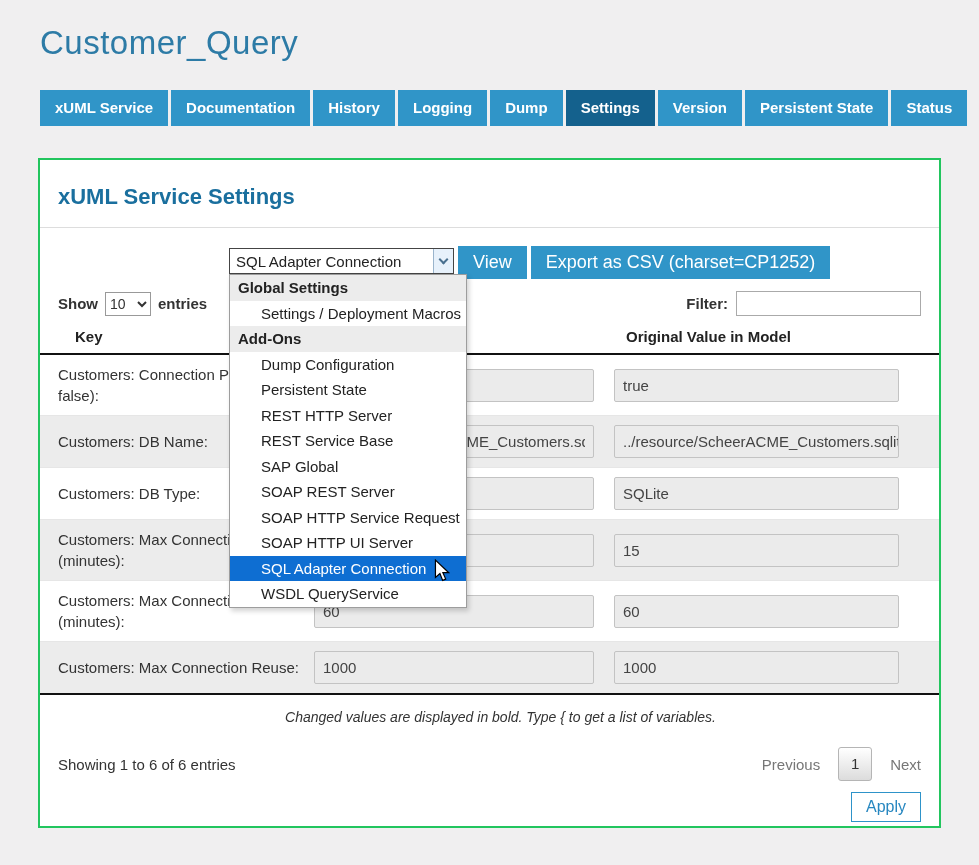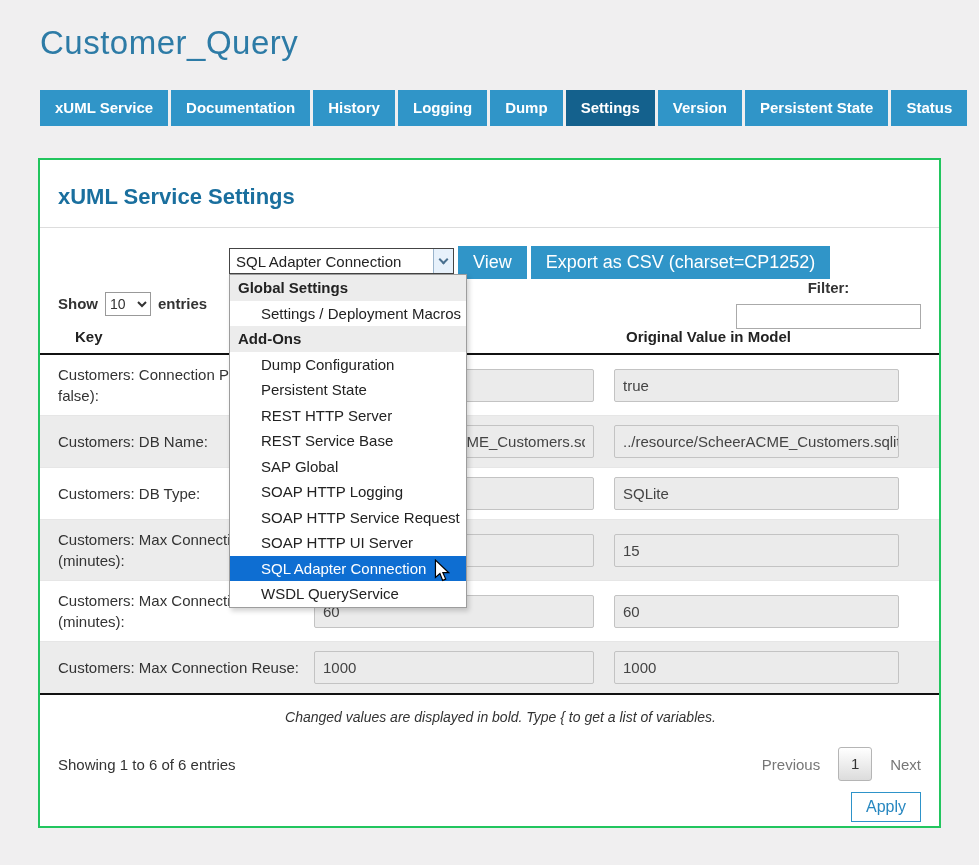--- a/index.html
+++ b/index.html
@@ -93,21 +93,21 @@
   .controls {
     margin: 12px 18px 0 18px; height: 25px;
     display: flex; align-items: center; justify-content: space-between;
     font-size: 15px; font-weight: 600; color: #333;
   }
   .length-ctl { display: flex; align-items: center; gap: 7px; }
   .length-select {
     font-family: inherit; font-size: 14px; color: #333;
     width: 46px; height: 24px; border: 1px solid #999; background: #fff;
   }
-  .filter-ctl { display: flex; align-items: center; gap: 8px; flex-direction: column; }
+  .filter-ctl { display: flex; align-items: center; gap: 8px; }
   .filter-input {
     width: 185px; height: 25px; border: 1px solid #aaa; background: #fff;
     font-family: inherit; font-size: 14px; padding: 0 6px;
   }
 
   
   .tbl { margin-top: 12px; }
   .tbl-header {
     display: flex; align-items: flex-end;
     padding-bottom: 8px; border-bottom: 2px solid #111;
@@ -196,21 +196,21 @@
 
         <div class="dropdown-panel">
           <div class="dd-item dd-group">Global Settings</div>
           <div class="dd-item">Settings / Deployment Macros</div>
           <div class="dd-item dd-group">Add-Ons</div>
           <div class="dd-item">Dump Configuration</div>
           <div class="dd-item">Persistent State</div>
           <div class="dd-item">REST HTTP Server</div>
           <div class="dd-item">REST Service Base</div>
           <div class="dd-item">SAP Global</div>
-          <div class="dd-item">SOAP HTTP Logging</div>
+          <div class="dd-item">SOAP REST Server</div>
           <div class="dd-item">SOAP HTTP Service Request</div>
           <div class="dd-item">SOAP HTTP UI Server</div>
           <div class="dd-item dd-selected">SQL Adapter Connection</div>
           <div class="dd-item">WSDL QueryService</div>
           <svg class="cursor-icon" width="16" height="24" viewBox="0 0 14 22">
             <path d="M1,1 L1,17 L5.1,13.4 L7.6,19.6 L10.4,18.4 L7.8,12.4 L13,12.4 Z" fill="#fff" stroke="#000" stroke-width="1.1"></path>
           </svg>
         </div>
       </div>
 

